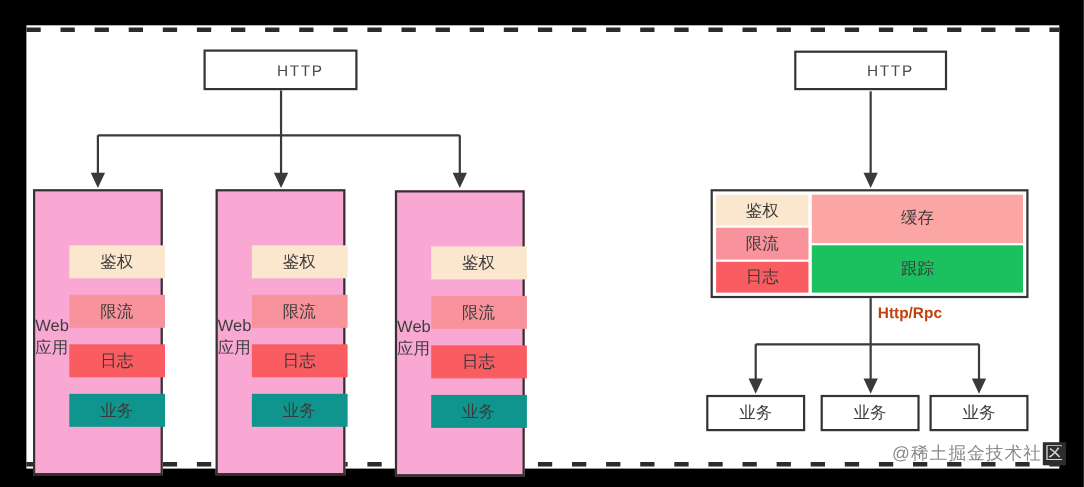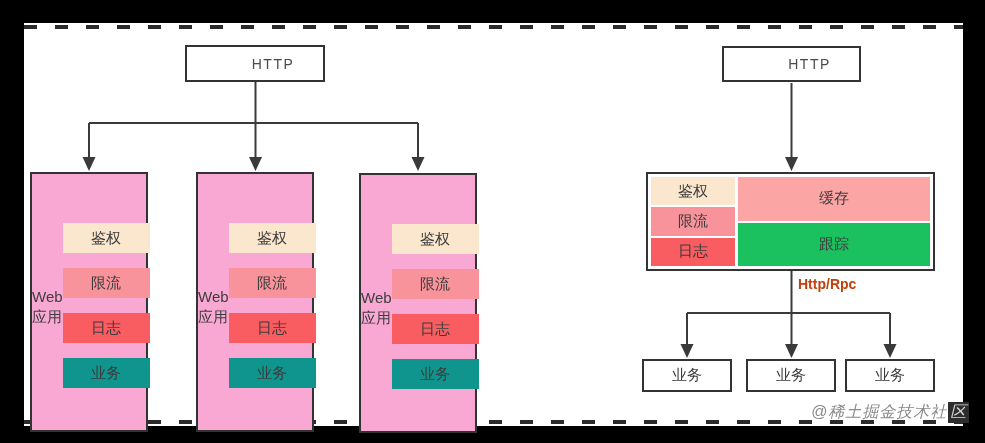--- a/index.html
+++ b/index.html
@@ -28,21 +28,21 @@
   .gw-center{width:100px;display:flex;align-items:center;justify-content:center;
              color:#ffffff;font-weight:bold;font-size:23px;letter-spacing:0.5px;}
 
   .service-box{position:absolute;top:359px;width:90px;height:33px;border:2px solid #333333;
                background:#fff;box-sizing:border-box;display:flex;align-items:center;justify-content:center;
                font-size:15px;color:#3b3b3b;}
 
   .protocol-label{position:absolute;left:798px;top:276px;font-size:14px;font-weight:bold;color:#c2410c;}
 
   .watermark{position:absolute;left:811px;top:402px;font-size:16px;color:#8a8a8a;
-             letter-spacing:1px;white-space:nowrap;font-style:italic;}
+             letter-spacing:1px;white-space:nowrap;}
   .watermark .wm-badge{display:inline-block;background:#2d2d2d;color:#d8d8d8;padding:0 2px;margin-left:1px;}
 </style>
 </head>
 <body>
 
 <div id="stage">
   <div id="canvas"></div>
 
   <svg id="connectors" width="985" height="443" viewBox="0 0 985 443" xmlns="http://www.w3.org/2000/svg">
 

